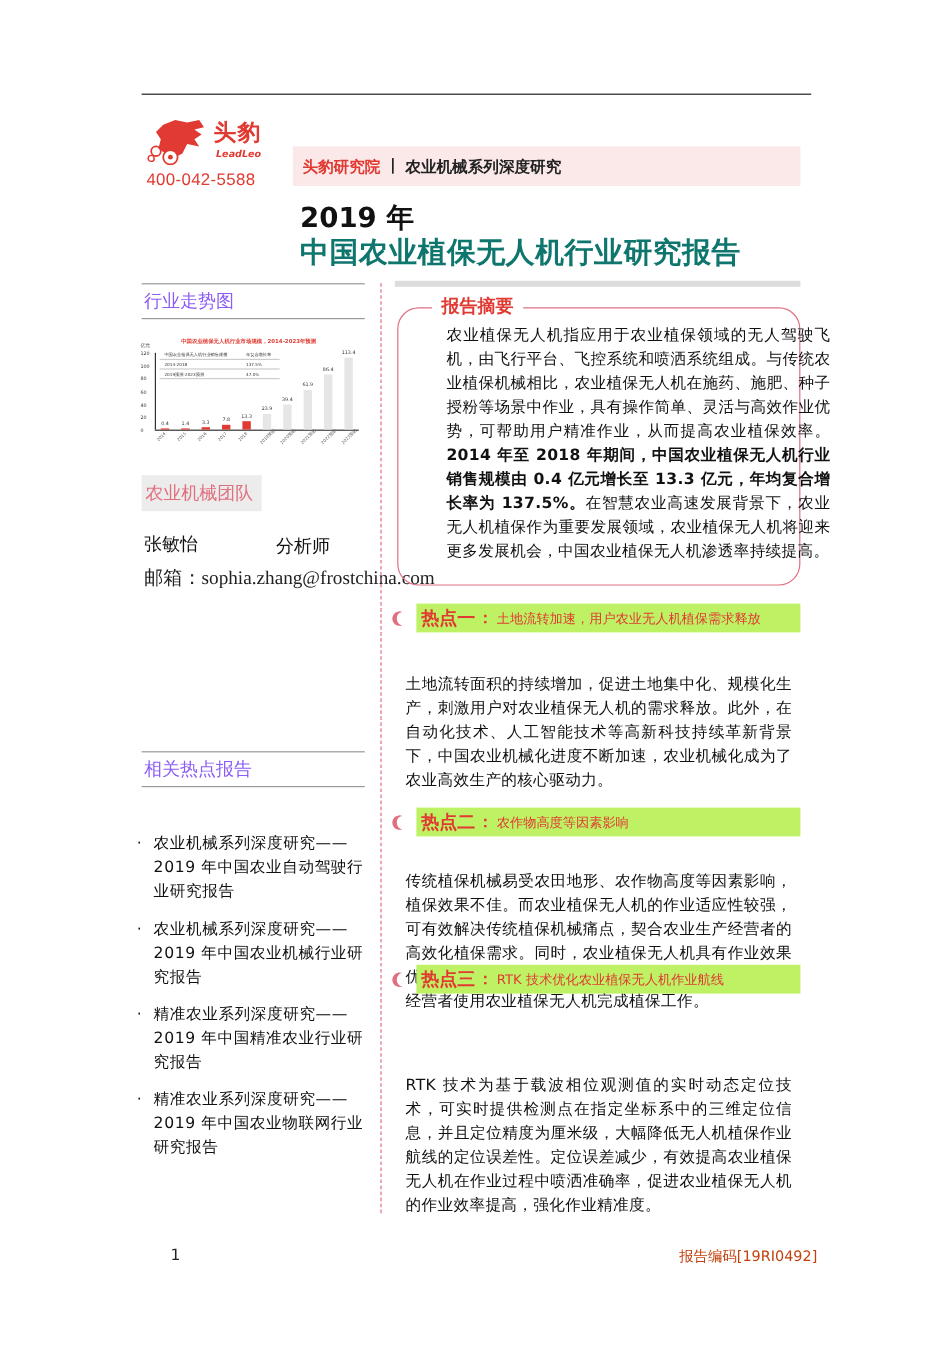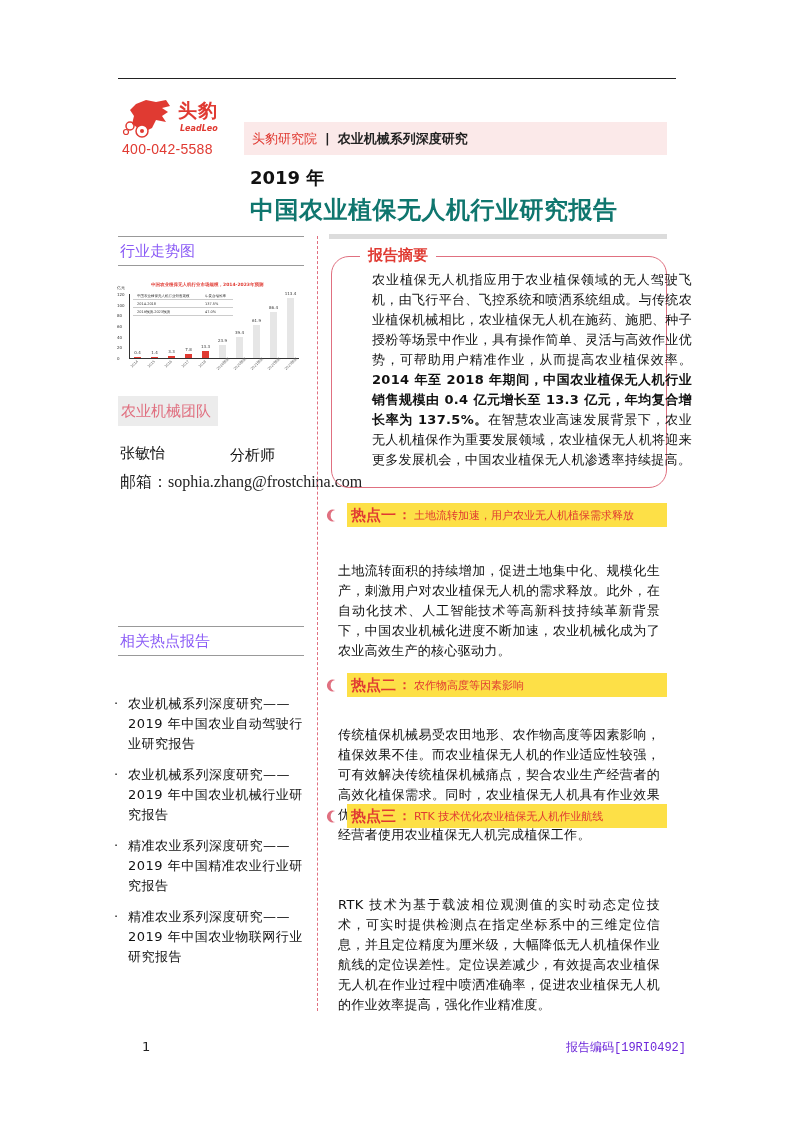--- a/index.html
+++ b/index.html
@@ -9,25 +9,25 @@
   .top-rule { position: absolute; left: 118px; top: 78px; width: 558px; height: 1px; background: #222; }
 
   
   .logo { position: absolute; left: 120px; top: 96px; width: 110px; height: 60px; }
   .logo svg { position: absolute; left: 2px; top: 2px; }
   .logo-cn { position: absolute; left: 58px; top: 2px; font-size: 19px; font-weight: bold; color: #e03a32; letter-spacing: 1px; }
   .logo-en { position: absolute; left: 60px; top: 28px; font-size: 8px; font-style: italic; font-weight: bold; color: #e03a32; }
   .phone { position: absolute; left: 122px; top: 141px; font-family: "Liberation Sans", sans-serif; font-size: 14px; color: #e03a32; letter-spacing: 0.3px; }
 
   .series-bar { position: absolute; left: 244px; top: 122px; width: 423px; height: 33px; background: #fbe9e9; display: flex; align-items: center; padding-left: 8px; font-size: 13px; }
-  .series-org { color: #e03a32; }
+  .series-org { color: #e03a32; font-weight: bold; }
   .series-sep { color: #222; margin: 0 8px; font-weight: bold; }
   .series-name { color: #222; font-weight: bold; }
 
-  .title-year { position: absolute; left: 250px; top: 166px; font-size: 18px; font-weight: bold; color: #111; }
+  .title-year { position: absolute; left: 250px; top: 166px; font-size: 23px; font-weight: bold; color: #111; }
   .title-main { position: absolute; left: 250px; top: 194px; font-size: 24px; font-weight: bold; color: #0f766e; letter-spacing: 0.5px; }
 
   
   .section-head { position: absolute; left: 118px; width: 186px; border-top: 1px solid #999; border-bottom: 1px solid #999; }
   .section-head span { display: block; color: #8b5cf6; font-size: 15px; padding-left: 2px; }
   .trend-head { top: 236px; height: 30px; }
   .trend-head span { line-height: 28px; }
   .hot-head { top: 626px; height: 30px; }
   .hot-head span { line-height: 28px; }
 
@@ -60,28 +60,28 @@
 
   
   .right-topbar { position: absolute; left: 329px; top: 234px; width: 338px; height: 5px; background: #dcdcdc; }
   .summary-box { position: absolute; left: 331px; top: 256px; width: 336px; height: 232px; border: 1px solid #e07080; border-radius: 18px; }
   .summary-label { position: absolute; left: 360px; top: 246px; background: #fff; padding: 0 8px; font-size: 15px; font-weight: bold; color: #e03a32; }
   .summary-text { position: absolute; left: 340px; top: 270px; width: 320px; font-size: 13px; line-height: 20px; color: #111; text-align: justify; letter-spacing: 0.3px; margin-left: 32px; }
   .summary-text b { font-weight: bold; }
 
   .hot { position: absolute; left: 322px; width: 345px; height: 24px; }
   .hot-moon { position: absolute; left: 4px; top: 6px; width: 13px; height: 13px; }
-  .hot-bg { position: absolute; left: 25px; top: 0; width: 320px; height: 24px; background: #fde047; display: flex; align-items: center; padding-left: 4px; }
+  .hot-bg { position: absolute; left: 25px; top: 0; width: 320px; height: 24px; background: #bef264; display: flex; align-items: center; padding-left: 4px; }
   .hot-title { color: #e03a32; font-weight: bold; font-size: 15px; }
   .hot-colon { color: #e03a32; font-weight: bold; font-size: 13px; margin: 0 3px 0 2px; }
   .hot-sub { color: #e03a32; font-size: 11px; }
   .hot-body { position: absolute; left: 338px; width: 322px; font-size: 13px; line-height: 20px; color: #111; text-align: justify; letter-spacing: 0.3px; margin-top: 20px; }
 
   .footer-page { position: absolute; left: 142px; top: 1039px; font-size: 13px; color: #222; }
-  .footer-code { position: absolute; left: 566px; top: 1039px; font-size: 12px; color: #6d28d9; font-family: Liberation Mono, monospace; }
+  .footer-code { position: absolute; left: 566px; top: 1039px; font-size: 12px; color: #c2410c; }
 </style>
 </head>
 <body>
 
 <div class="top-rule"></div>
 
 <div class="logo">
   <svg width="56" height="40" viewBox="0 0 56 40">
     <path d="M14 6 L24 2 L34 4 L44 2 L48 8 L40 10 L46 14 L40 18 L44 24 L34 22 L30 30 L22 34 L16 30 L10 26 L12 18 L8 12 Z" fill="#e03a32"></path>
     <circle cx="8" cy="28" r="4" fill="none" stroke="#e03a32" stroke-width="1.5"></circle>

